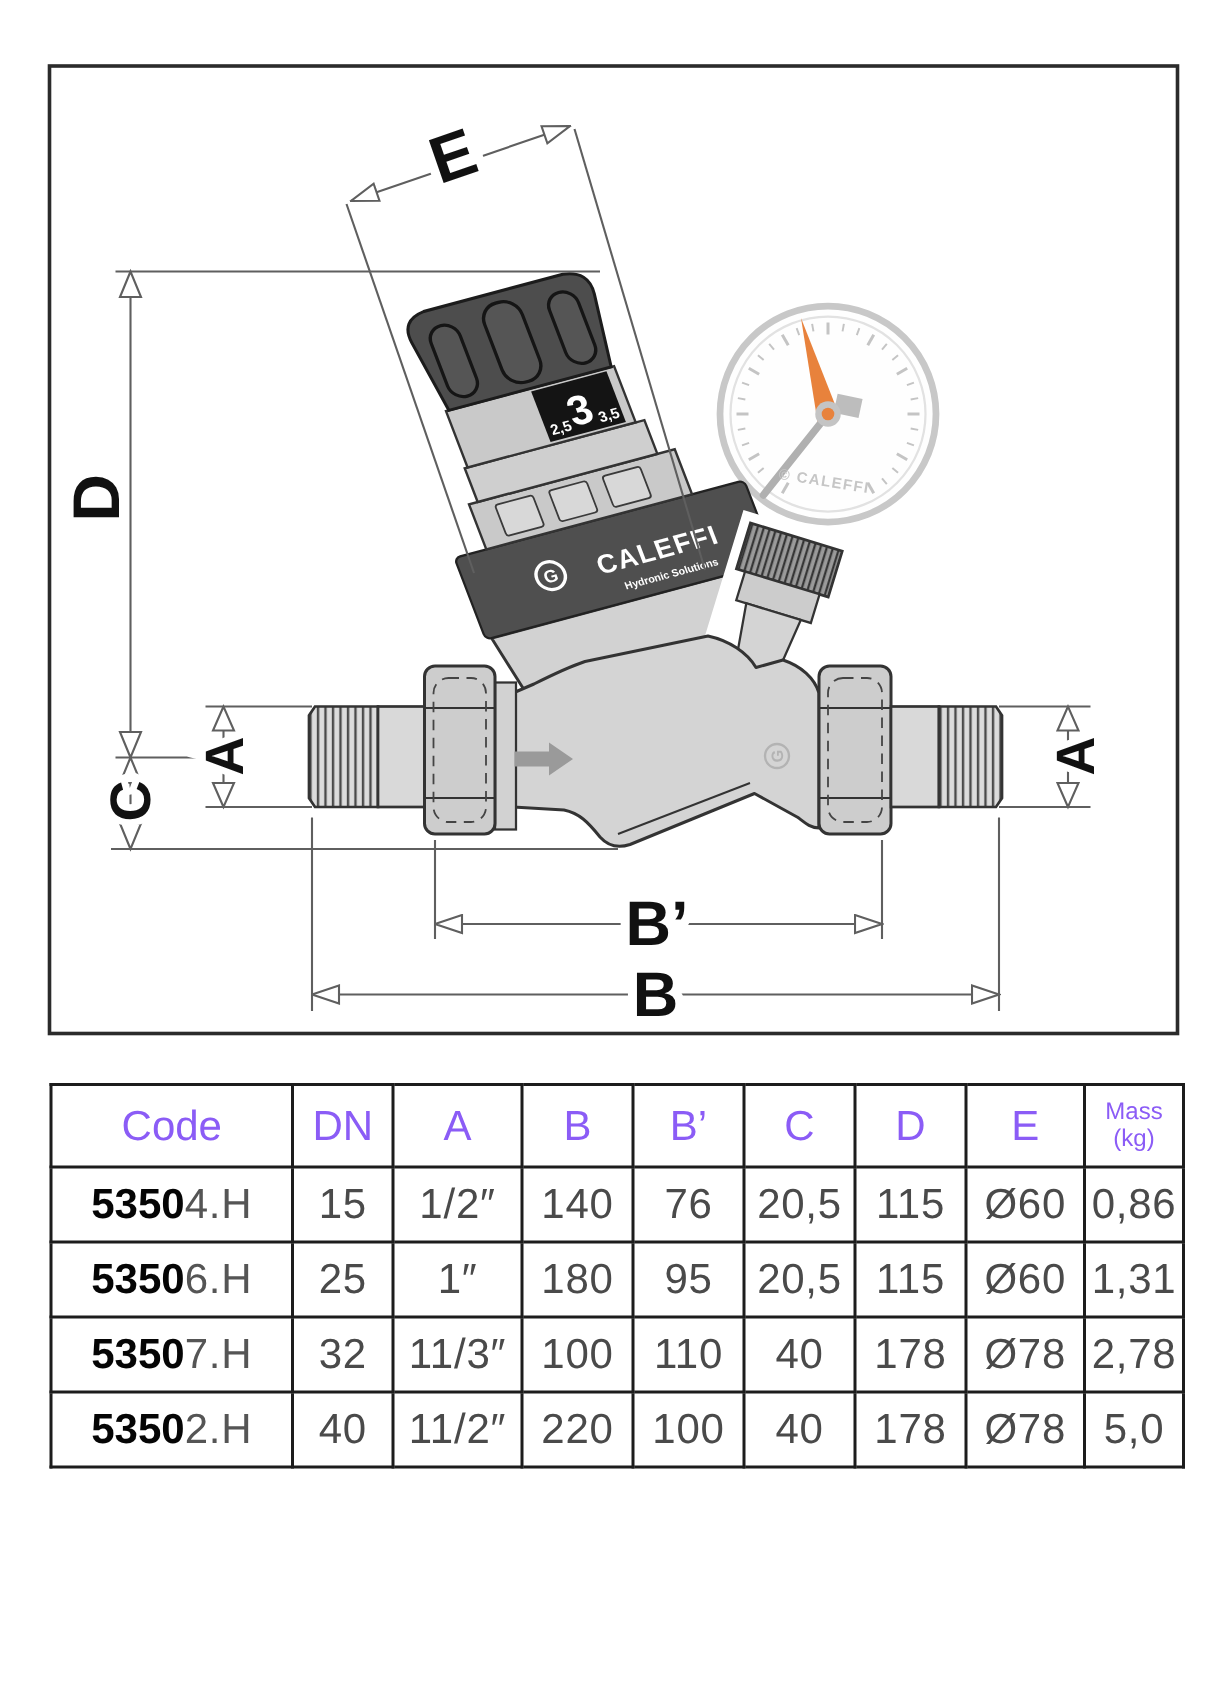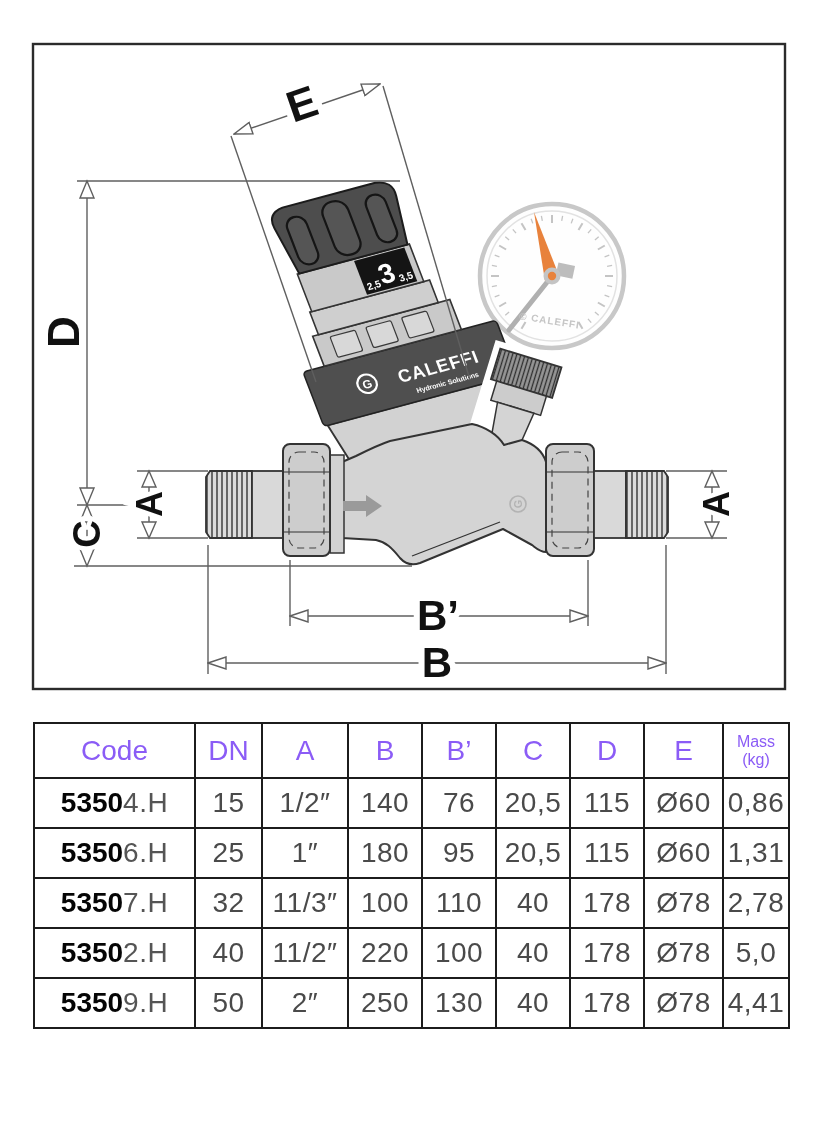--- a/index.html
+++ b/index.html
@@ -260,28 +260,17 @@
     <td class="code"><b>5350</b><span>2.H</span></td>
     <td>40</td>
     <td>11/2″</td>
     <td>220</td>
     <td>100</td>
     <td>40</td>
     <td>178</td>
     <td>Ø78</td>
     <td>5,0</td>
   </tr>
-  <tr class="data">
-    <td class="code"><b>5350</b><span>9.H</span></td>
-    <td>50</td>
-    <td>2″</td>
-    <td>250</td>
-    <td>130</td>
-    <td>40</td>
-    <td>178</td>
-    <td>Ø78</td>
-    <td>4,41</td>
-  </tr>
   </tbody>
 </table>
 </div>
 
 </div>
 
 </body></html>

